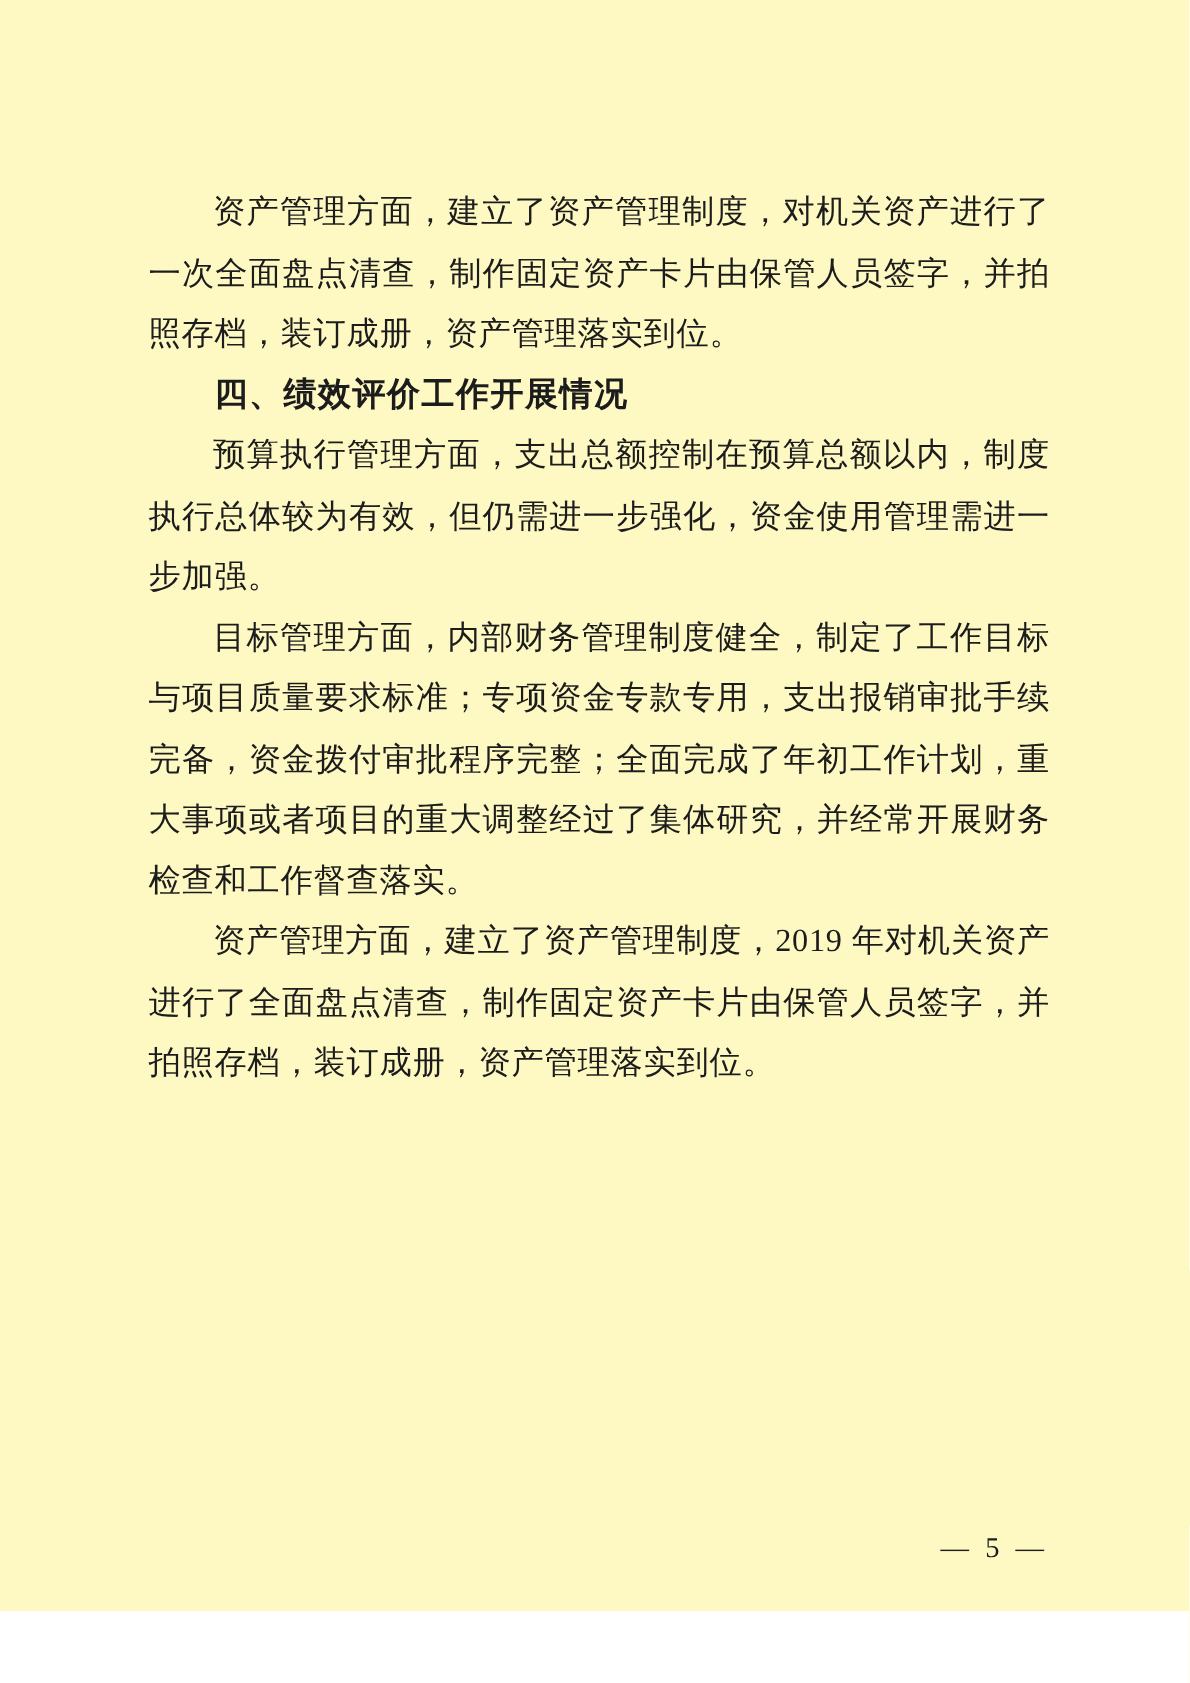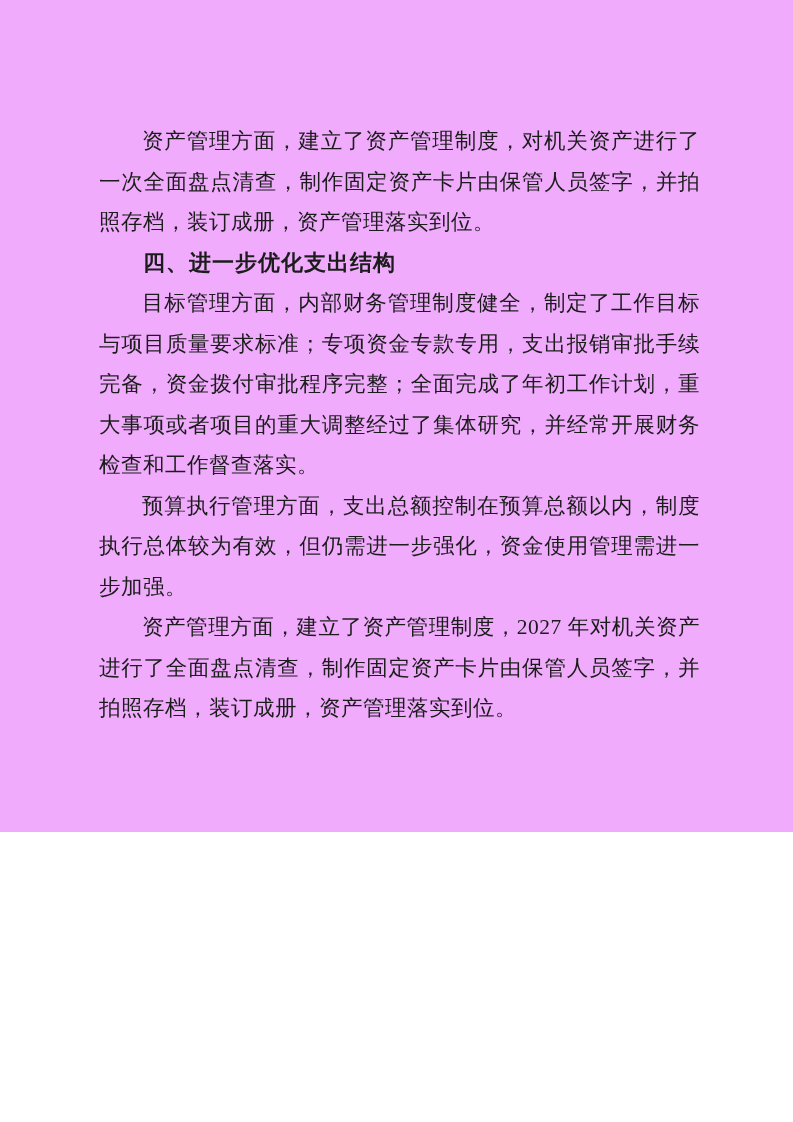--- a/index.html
+++ b/index.html
@@ -3,22 +3,22 @@
 <meta charset="utf-8">
 <style>
   html, body {
     margin: 0;
     padding: 0;
     background: #ffffff;
   }
   .page {
     position: relative;
     width: 793px;
-    height: 832px;
-    background: #f0abfc;
+    height: 1074px;
+    background: #fef9c3;
     overflow: hidden;
     font-family: "Liberation Serif", "DejaVu Serif", serif;
     color: #1c1c1c;
   }
   .content {
     position: absolute;
     left: 99px;
     top: 121px;
     width: 601px;
     font-size: 21.5px;
@@ -49,22 +49,22 @@
     color: #1c1c1c;
     font-family: "Liberation Serif", "DejaVu Serif", serif;
   }
 </style>
 </head>
 <body>
 
 <div class="page">
   <main class="content">
     <p class="para">资产管理方面，建立了资产管理制度，对机关资产进行了一次全面盘点清查，制作固定资产卡片由保管人员签字，并拍照存档，装订成册，资产管理落实到位。</p>
-    <h2 class="heading">四、进一步优化支出结构</h2>
+    <h2 class="heading">四、绩效评价工作开展情况</h2>
+    <p class="para">预算执行管理方面，支出总额控制在预算总额以内，制度执行总体较为有效，但仍需进一步强化，资金使用管理需进一步加强。</p>
     <p class="para">目标管理方面，内部财务管理制度健全，制定了工作目标与项目质量要求标准；专项资金专款专用，支出报销审批手续完备，资金拨付审批程序完整；全面完成了年初工作计划，重大事项或者项目的重大调整经过了集体研究，并经常开展财务检查和工作督查落实。</p>
-    <p class="para">预算执行管理方面，支出总额控制在预算总额以内，制度执行总体较为有效，但仍需进一步强化，资金使用管理需进一步加强。</p>
-    <p class="para">资产管理方面，建立了资产管理制度，2027 年对机关资产进行了全面盘点清查，制作固定资产卡片由保管人员签字，并拍照存档，装订成册，资产管理落实到位。</p>
+    <p class="para">资产管理方面，建立了资产管理制度，2019 年对机关资产进行了全面盘点清查，制作固定资产卡片由保管人员签字，并拍照存档，装订成册，资产管理落实到位。</p>
   </main>
 
   <footer class="footer">
     <span>— 5 —</span>
   </footer>
 </div>
 
 </body></html>

